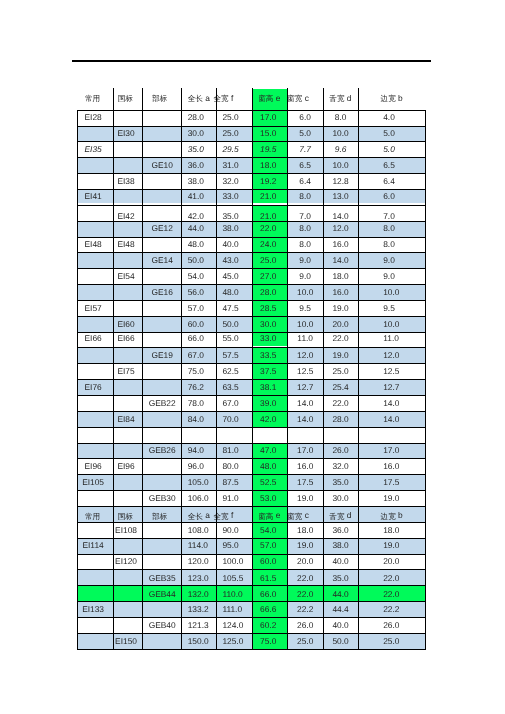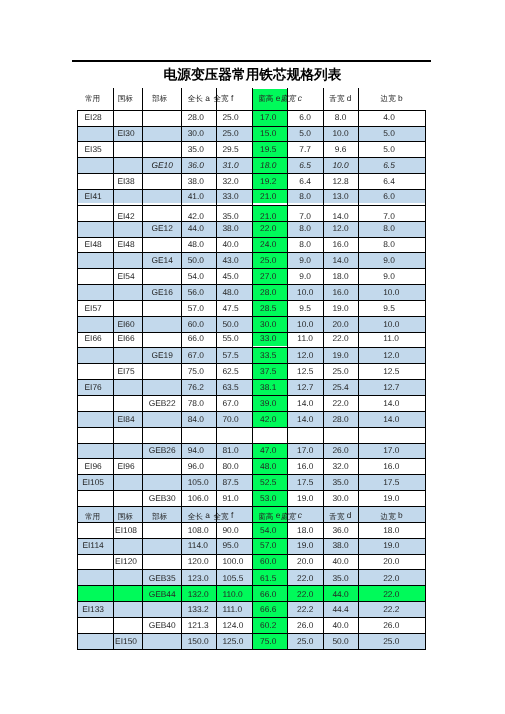--- a/index.html
+++ b/index.html
@@ -39,32 +39,32 @@
   .h3{left:181.30px;width:35.00px;}
   .l3{left:187.70px;width:62px;justify-content:flex-start;}
   .c4{left:216.50px;width:36.10px;}
   .h4{left:216.30px;width:14px;}
   .l4{left:222.40px;width:62px;justify-content:flex-start;}
   .c5{left:252.60px;width:34.70px;}
   .h5{left:251.90px;width:34.70px;}
   .l5{left:260.00px;width:62px;justify-content:flex-start;}
   .c6{left:287.30px;width:36.10px;}
   .t6{left:287.15px;width:36.10px;}
-  .h6{left:273px;width:36.10px;font-style:italic;}
+  .h6{left:280px;width:36.10px;}
   .c7{left:323.40px;width:35.00px;}
   .t7{left:323.10px;width:35.00px;}
   .h7{left:322.95px;width:35.00px;}
   .c8{left:358.40px;width:67.00px;}
   .h8{left:358.15px;width:67.00px;}
   .l8{left:383.20px;width:62px;justify-content:flex-start;}
   .rh{top:88.80px;height:21.40px;}
   .r0{top:110.200px;height:15.853px;}
   .r1{top:126.053px;height:15.853px;}
-  .r2{top:141.906px;height:15.853px;}
-  .r3{top:157.759px;height:15.853px;font-style:italic;}
+  .r2{top:141.906px;height:15.853px;font-style:italic;}
+  .r3{top:157.759px;height:15.853px;}
   .r4{top:173.612px;height:15.853px;}
   .r5{top:189.465px;height:14px;}
   .r6{top:205.318px;height:23px;}
   .r7{top:221.171px;height:15.853px;}
   .r8{top:237.024px;height:15.853px;}
   .r9{top:252.876px;height:15.853px;}
   .r10{top:268.729px;height:15.853px;}
   .r11{top:284.582px;height:15.853px;}
   .r12{top:300.435px;height:15.853px;}
   .r13{top:316.288px;height:15.853px;}
@@ -87,21 +87,20 @@
   .r30{top:585.788px;height:17px;}
   .r31{top:601.641px;height:15.853px;}
   .r32{top:617.494px;height:15.853px;}
   .r33{top:633.347px;height:15.853px;}
 </style>
 </head>
 <body>
 
 <div id="page">
   <div id="rule"></div>
-  <div id="title"><span class="cjk">电源变压器常用铁芯规格列表</span></div>
   <div id="grid">
     <div class="bg c5 rh grn"></div>
     <div class="cell hcell h0 rh"><span class="cjk">常用</span></div>
     <div class="cell hcell h1 rh"><span class="cjk">国标</span></div>
     <div class="cell hcell h2 rh"><span class="cjk">部标</span></div>
     <div class="cell hcell h3 rh"><span class="cjk">全长</span><span class="lat"> a</span></div>
     <div class="cell hcell h4 rh"><span class="cjk">全宽</span><span class="lat"> f</span></div>
     <div class="cell hcell h5 rh"><span class="cjk">窗高</span><span class="lat"> e</span></div>
     <div class="cell hcell h6 rh"><span class="cjk">窗宽</span><span class="lat"> c</span></div>
     <div class="cell hcell h7 rh"><span class="cjk">舌宽</span><span class="lat"> d</span></div>

